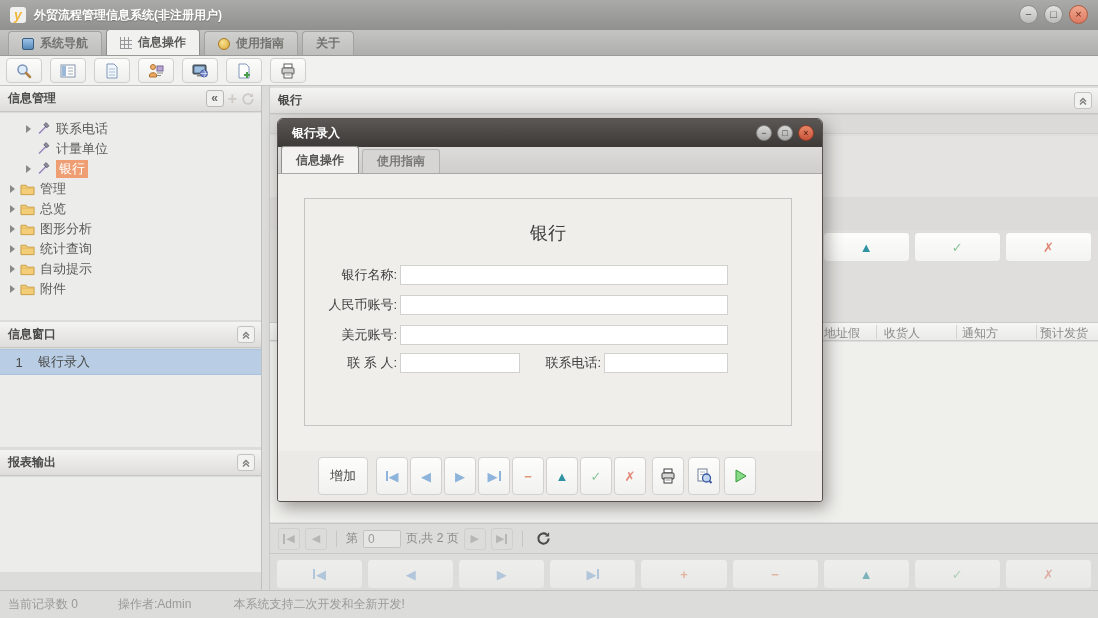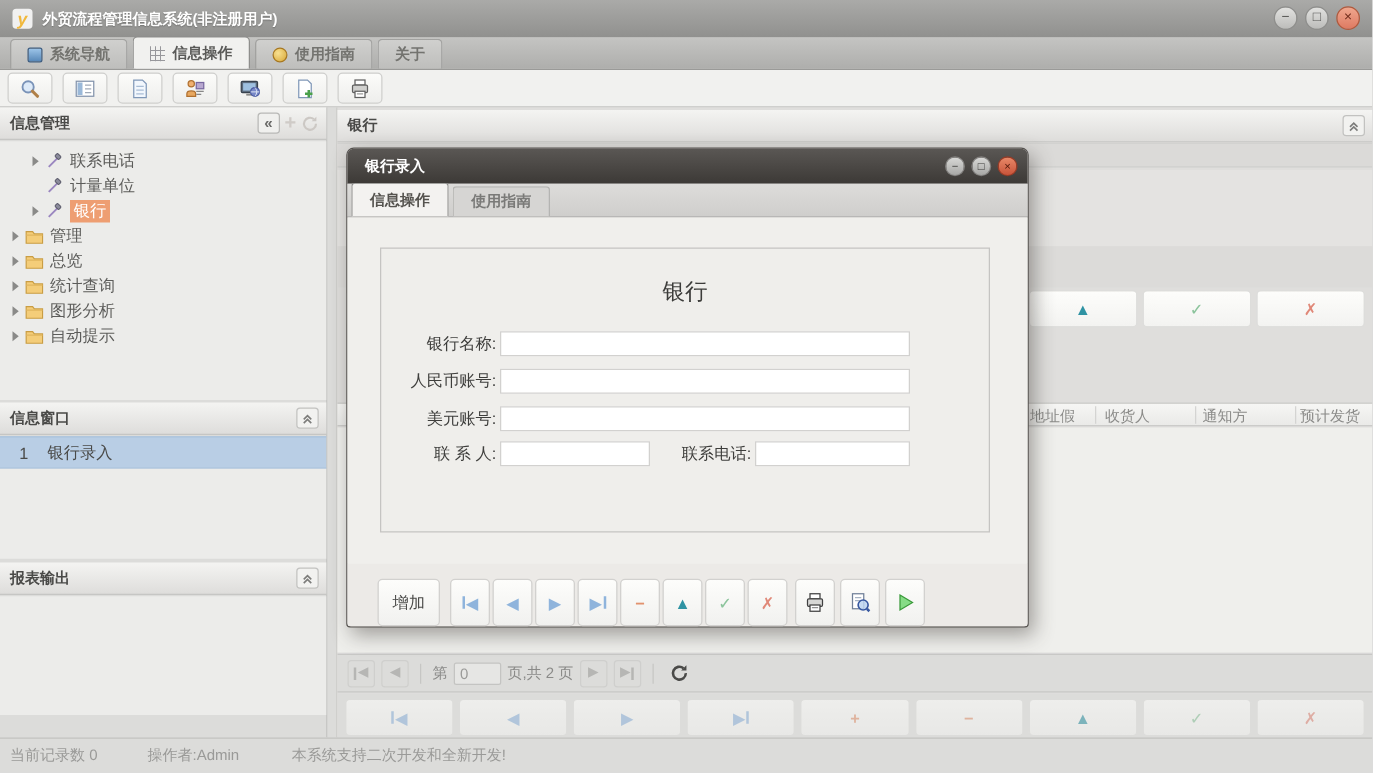--- a/index.html
+++ b/index.html
@@ -133,21 +133,21 @@
   .dtab { height:24px; padding:0 14px; display:flex; align-items:center;
     border:1px solid #b4b4b2; border-bottom:none; border-radius:3px 3px 0 0;
     background:#d6d5d3; color:#7a7a78; font-weight:bold; }
   .dtab.active { background:#f3f2f0; color:#55534f; border-color:#8f8f8d; height:27px; }
   .dlg-body { position:absolute; left:0; top:55px; width:100%; height:277px; background:#f0efec; }
   .form-box { position:absolute; left:26px; top:24px; width:488px; height:228px; border:1px solid #c5c4c2; background:#efeeeb; }
   .form-title { position:absolute; left:0; top:22px; width:100%; text-align:center; font-size:18px; color:#3c3c3a; }
   .frow-label { position:absolute; width:92px; text-align:right; font-size:13px; color:#3e3e3c; line-height:20px; }
   .finput { position:absolute; height:20px; border:1px solid #d2d1cf; background:#ffffff; font-size:12px; padding:0 4px; font-family:inherit; }
   .dlg-footer { position:absolute; left:0; top:332px; width:100%; height:50px; border-radius:0 0 3px 3px; background:#eceae7;
-    display:flex; align-items:flex-end; padding-left:24px; gap:2px; }
+    display:flex; align-items:center; padding-left:40px; gap:2px; }
   .fbtn { height:38px; border:1px solid #d2d1cf; border-radius:4px; background:linear-gradient(#fdfdfb,#f1f1ef);
     display:flex; align-items:center; justify-content:center; font-size:13px; color:#4a4a48; }
   .fbtn.txt { width:50px; margin-right:6px; }
   .fbtn.ic { width:32px; }
   .fbtn svg { width:18px; height:18px; }
 </style>
 </head>
 <body>
 
 <div class="app">
@@ -303,41 +303,51 @@
         <span class="tlabel">总览</span>
       </div>
       <div class="tree-item lvl0">
         <span class="arr"></span>
         <span class="ticon">
             <svg viewBox="0 0 16 13">
               <path d="M1 2.5h5.5l1.5 2H15v8H1z" fill="#f4cd79" stroke="#c99d43"></path>
               <path d="M1 5.5h14" stroke="#e0b55e"></path>
             </svg>
           </span>
-        <span class="tlabel">统计查询</span>
+        <span class="tlabel">图形分析</span>
       </div>
       <div class="tree-item lvl0">
         <span class="arr"></span>
         <span class="ticon">
             <svg viewBox="0 0 16 13">
               <path d="M1 2.5h5.5l1.5 2H15v8H1z" fill="#f4cd79" stroke="#c99d43"></path>
               <path d="M1 5.5h14" stroke="#e0b55e"></path>
             </svg>
           </span>
-        <span class="tlabel">图形分析</span>
+        <span class="tlabel">统计查询</span>
       </div>
       <div class="tree-item lvl0">
         <span class="arr"></span>
         <span class="ticon">
             <svg viewBox="0 0 16 13">
               <path d="M1 2.5h5.5l1.5 2H15v8H1z" fill="#f4cd79" stroke="#c99d43"></path>
               <path d="M1 5.5h14" stroke="#e0b55e"></path>
             </svg>
           </span>
         <span class="tlabel">自动提示</span>
+      </div>
+      <div class="tree-item lvl0">
+        <span class="arr"></span>
+        <span class="ticon">
+            <svg viewBox="0 0 16 13">
+              <path d="M1 2.5h5.5l1.5 2H15v8H1z" fill="#f4cd79" stroke="#c99d43"></path>
+              <path d="M1 5.5h14" stroke="#e0b55e"></path>
+            </svg>
+          </span>
+        <span class="tlabel">附件</span>
       </div>
     </div>
 
     <div class="phead win-list-head">
       <span class="ptitle">信息窗口</span>
       <span class="ptools">
         <span class="chev-tool">
             <svg width="10" height="10" viewBox="0 0 10 10">
               <path d="M2 5.5L5 2.5l3 3M2 8.5l3-3 3 3" fill="none" stroke="#7c7c7a" stroke-width="1.3"></path>
             </svg>

